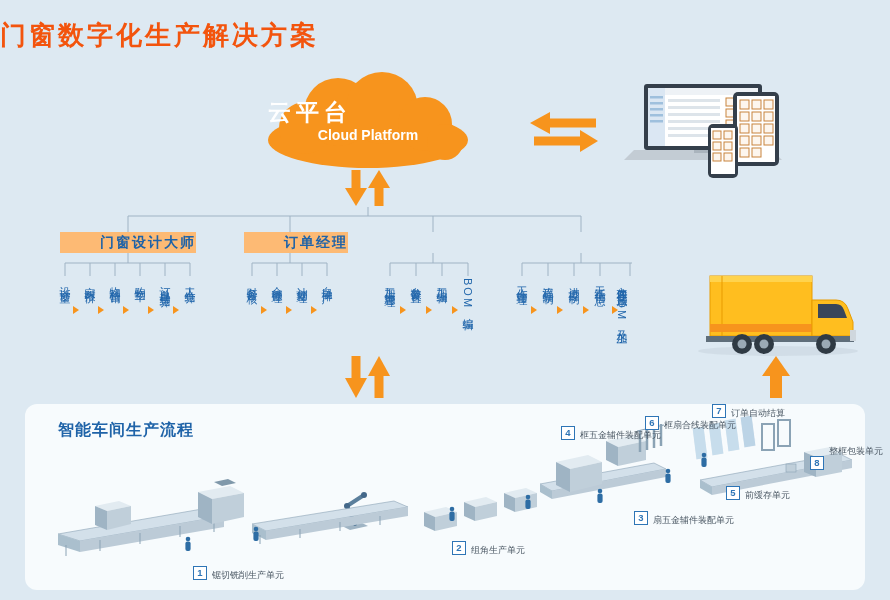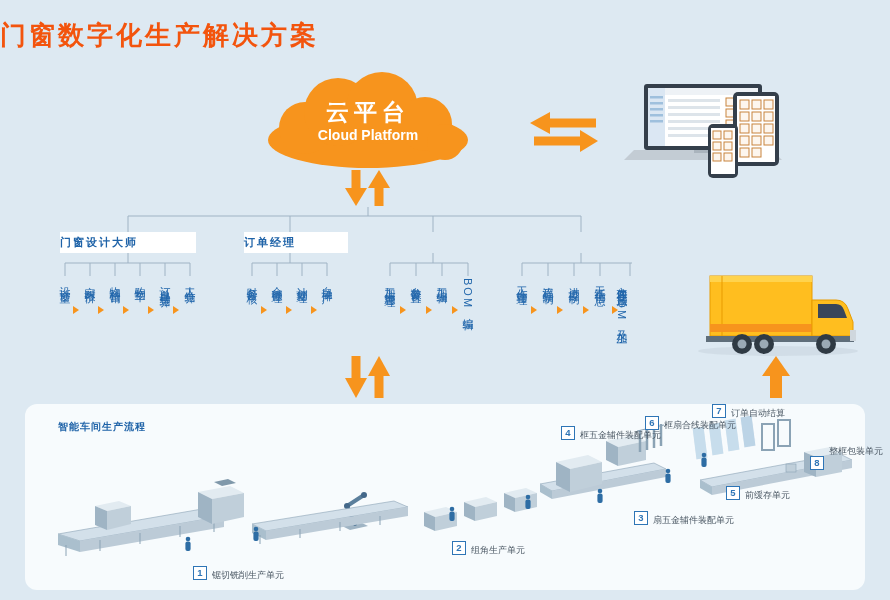--- a/index.html
+++ b/index.html
@@ -1,27 +1,27 @@
 <!DOCTYPE html>
 <html><head>
 <meta charset="utf-8">
 <style>
   *{margin:0;padding:0;box-sizing:border-box}
   body{background:#dde9f2;font-family:"Liberation Sans","DejaVu Sans",sans-serif}
   #canvas{position:relative;width:890px;height:600px;background:#dde9f2;overflow:hidden}
   #art{position:absolute;left:0;top:0;z-index:2}
   .panel{position:absolute;z-index:1;left:25px;top:404px;width:840px;height:186px;background:#f7fbfd;border-radius:12px}
   .title{position:absolute;z-index:3;left:0;top:18px;width:890px;text-align:left;font-size:26px;font-weight:bold;color:#f3540d;letter-spacing:3px}
-  .cloud-cn{position:absolute;z-index:3;left:268px;top:97px;width:200px;text-align:center;font-size:23px;font-weight:bold;color:#fff;letter-spacing:5px}
+  .cloud-cn{position:absolute;z-index:3;left:268px;top:97px;width:200px;font-size:23px;font-weight:bold;color:#fff;letter-spacing:5px}
   .cloud-en{position:absolute;z-index:3;left:268px;top:127px;width:200px;text-align:center;font-size:14px;font-weight:bold;color:#fff}
-  .bbox{position:absolute;z-index:3;top:232px;height:21px;line-height:21px;background:#ffffff;color:#1f63a8;font-size:11px;font-weight:bold;text-align:left;letter-spacing:2px}
+  .bbox{position:absolute;z-index:3;top:232px;height:21px;line-height:21px;background:#fdba74;color:#1f63a8;font-size:14px;font-weight:bold;text-align:right;letter-spacing:2px}
   .vtext{position:absolute;z-index:3;top:278px;width:22px;height:82px;writing-mode:vertical-rl;text-orientation:mixed;line-height:22px;font-size:11px;letter-spacing:2px;color:#2166ab}
   .vwide{width:32px;line-height:16px;height:78px;writing-mode:vertical-lr}
   .farrow{position:absolute;z-index:3;top:306px;width:0;height:0;border-left:6px solid #f7941d;border-top:4px solid transparent;border-bottom:4px solid transparent}
-  .wlabel{position:absolute;z-index:3;left:58px;top:420px;font-size:10px;font-weight:bold;color:#1f63a8;letter-spacing:1px}
+  .wlabel{position:absolute;z-index:3;left:58px;top:420px;font-size:16px;font-weight:bold;color:#1f63a8;letter-spacing:1px}
   .unum{position:absolute;z-index:3;width:14px;height:14px;background:#fff;border:1px solid #2e75b6;color:#2e75b6;font-size:9.5px;font-weight:bold;text-align:center;line-height:12px}
   .ulabel{position:absolute;z-index:3;font-size:9px;color:#4a5763;white-space:nowrap}
 </style>
 </head>
 <body>
 
 <div id="canvas">
 
   <div class="panel"></div>
 

